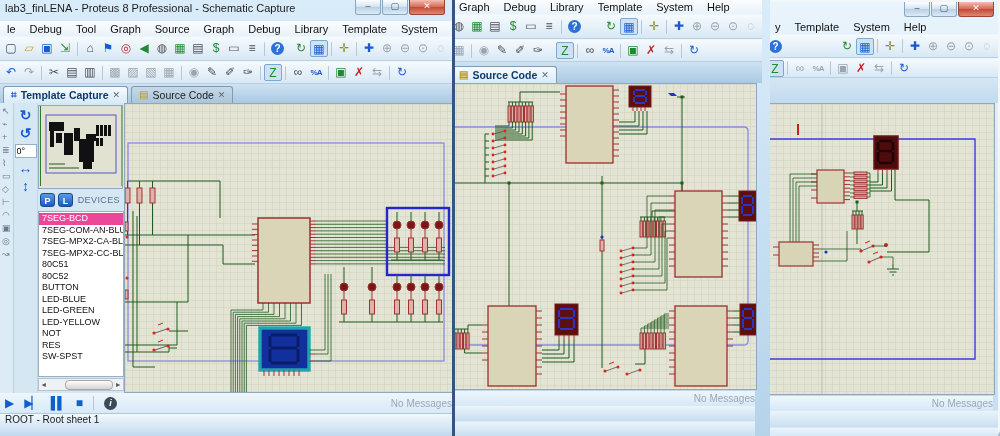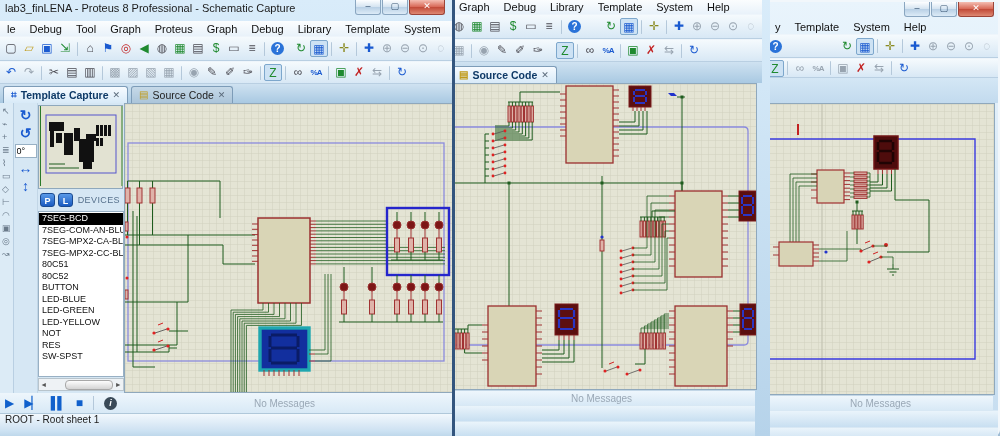--- a/index.html
+++ b/index.html
@@ -26,21 +26,21 @@
   .gap{min-width:9px;width:9px}
   .spacer{flex:1 1 auto;min-width:4px}
   .smalltxt{font-size:8px;font-weight:bold;letter-spacing:-1px}
   .tabbar{display:flex;align-items:flex-end;background:linear-gradient(#cfe2f1,#a9c9e2);padding:2px 3px 0 3px;box-sizing:border-box}
   .tab{display:flex;align-items:center;gap:4px;padding:1px 7px;font-size:10.5px;border:1px solid #7d9cb8;border-bottom:none;
        border-radius:3px 3px 0 0;background:linear-gradient(#c6d9e8,#abc5da);height:17px;box-sizing:border-box;color:#222;margin-right:3px}
   .tab.active{background:linear-gradient(#f7fbff,#d8eaf8);color:#0f3a67;font-weight:bold}
   .tabclose{font-size:9px;color:#5a6a7a;font-weight:normal}
   .ticon{font-size:10px;line-height:10px}
   .nomsgbar{display:flex;align-items:center;background:linear-gradient(#eef6fc,#d8e9f6);border-top:1px solid #c2d6e6}
-  .nomsg{flex:1;text-align:center;color:#9aa8b6;font-size:10px}
+  .nomsg{flex:1;text-align:right;color:#9aa8b6;font-size:10px}
   .statusbar{background:linear-gradient(#f2f8fd,#cfe2f2);border-top:1px solid #b0c8da;font-size:10px;padding:0 5px;box-sizing:border-box}
   .bluebar{background:linear-gradient(#eaf4fb,#c8dff1);border-top:1px solid #d8e8f4}
   svg{display:block}
   
   #win-left{left:0;width:455px;z-index:3;background:linear-gradient(#d9ecfa,#b6d3ea);border-right:3px solid #33557e}
   #win-left .titlebar{height:19px;padding:2px 4px 0 5px}
   #win-left .winbtns{top:0;right:7px}
   #win-left .menubar{height:15px}
   #win-left .tb1{height:21px}#win-left .tb2{height:19px}
   #win-left .tabbar{height:19px}
@@ -51,21 +51,21 @@
   .oic{font-size:14px;line-height:15px;color:#1a5ad0;font-weight:bold}
   .angle{width:18px;height:12px;font-size:9px;border:1px solid #98b0c4;padding:0 1px;background:#fff;font-family:"Liberation Sans",sans-serif}
   .sidecol{width:86px;display:flex;flex-direction:column;background:#d6e7f4}
   .minimap{height:82px;border:1px solid #8fa8bc;background:#e4e4d4;margin:2px 1px 0 0}
   .plbar{height:18px;display:flex;align-items:center;gap:3px;padding:2px 2px;box-sizing:content-box}
   .plbtn{width:15px;height:14px;background:linear-gradient(#5a9ae8,#1a5ac0);color:#fff;border-radius:3px;font-size:9px;font-weight:bold;
          text-align:center;line-height:14px;border:1px solid #1a4a90;box-sizing:border-box}
   .devices-label{margin-left:auto;color:#57718c;font-size:9px;letter-spacing:.4px;padding-right:2px}
   .devlist{flex:1;background:#fff;border:1px solid #98b0c4;overflow:hidden;font-size:9px;line-height:11.5px;padding-top:1px}
   .dev{padding:0 3px;white-space:nowrap;color:#111}
-  .dev.sel{background:#000000;color:#fff}
+  .dev.sel{background:#ec4899;color:#fff}
   .hscroll{height:13px;background:#eef2f5;border:1px solid #b8c4cc;display:flex;align-items:center;margin:1px 0 2px 0;box-sizing:border-box}
   .harrow{width:12px;font-size:7px;color:#555;text-align:center}
   .hthumb{width:58px;height:8px;background:linear-gradient(#fdfdfd,#d4d4d4);border:1px solid #a8a8a8;border-radius:4px;margin-left:16px}
   .canvas{flex:1;position:relative;overflow:hidden;border:1px solid #8fa8bc;border-right:none}
   .simbar{height:20px;display:flex;align-items:center;background:linear-gradient(#eef6fc,#d8e9f6);padding-left:5px}
   .simbtn{color:#1060cc;font-size:12px;line-height:18px;margin-right:12px;letter-spacing:-2px}
   .simsep{width:1px;height:14px;background:#b4c8da;margin:0 10px 0 0}
   .infoic{width:13px;height:13px;border-radius:50%;background:#3a4a58;color:#fff;font-size:9px;line-height:13px;text-align:center;font-style:italic;font-weight:bold}
   #win-left .statusbar{height:17px}
   #win-left .bottomframe{height:14px;background:linear-gradient(#cfe4f4,#a9c8e0)}
@@ -479,21 +479,21 @@
   <div class="winbtn">–</div>
       <div class="winbtn">▢</div>
       <div class="winbtn close">✕</div>
     </div>
   <div class="menubar">
 
   <span class="mi">le</span>
       <span class="mi">Debug</span>
       <span class="mi">Tool</span>
       <span class="mi">Graph</span>
-      <span class="mi">Proteus</span>
+      <span class="mi">Source</span>
       <span class="mi">Graph</span>
       <span class="mi">Debug</span>
       <span class="mi">Library</span>
       <span class="mi">Template</span>
       <span class="mi">System</span>
       <span class="mi">Help</span>
     </div>
   <div class="tbar tb1">
 
   <span class="tbi c-dark">▢</span>

